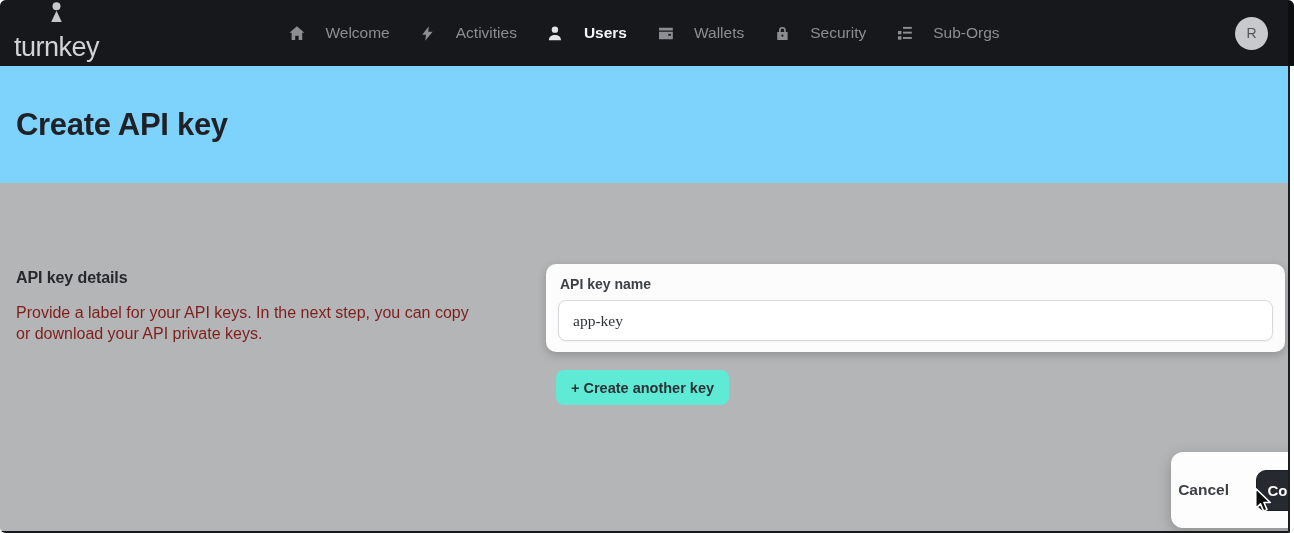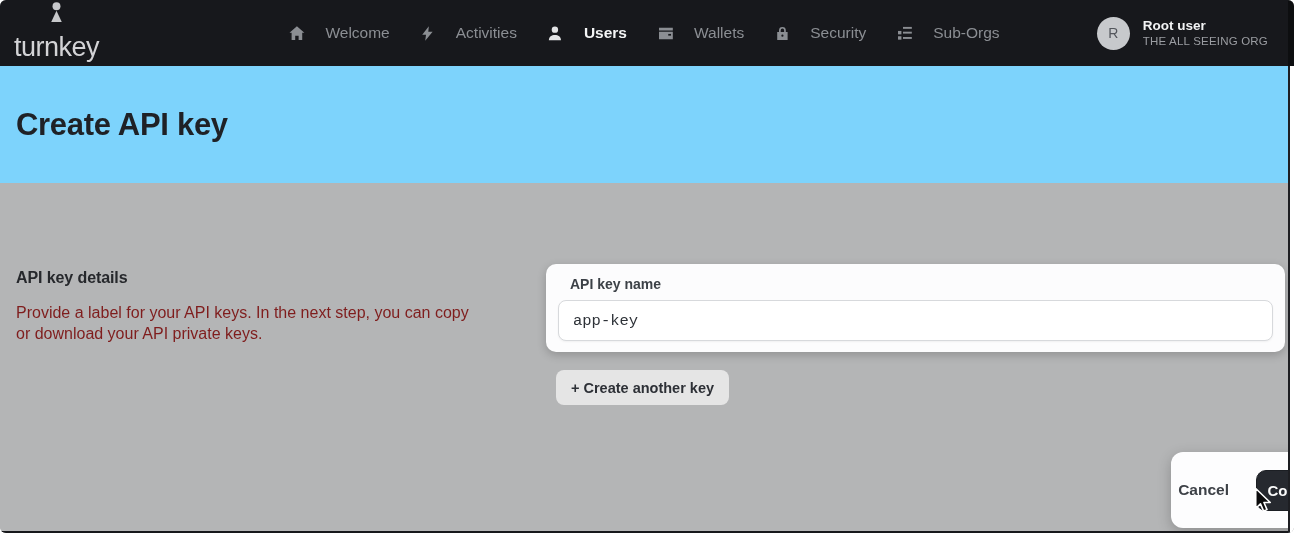--- a/index.html
+++ b/index.html
@@ -148,46 +148,46 @@
   .apikey-card {
     position: absolute;
     left: 546px; top: 81px;
     width: 739px; height: 88px;
     background: #fcfcfd;
     border-radius: 10px;
     box-shadow: 0 3px 10px rgba(0,0,0,0.20);
     padding: 11px 12px;
   }
   .field-label {
-    margin-left: 12px;
+    margin-left: 2px;
     font-size: 14px;
     font-weight: 600;
     color: #3c4147;
   }
   .text-input {
     margin-top: 7px;
     width: 100%;
     height: 41px;
     border: 1px solid #d7d9dc;
     border-radius: 8px;
     background: #ffffff;
     box-shadow: 0 1px 2px rgba(0,0,0,0.05);
-    font-family: Liberation Mono, monospace;
+    font-family: Liberation Serif, serif;
     font-size: 15.5px;
     color: #2e3238;
     padding: 0 14px;
     outline: none;
   }
 
   .create-another-btn {
     position: absolute;
     left: 556px; top: 187px;
     height: 35px;
     padding: 0 15px;
-    background: #e5e5e5;
+    background: #5eead4;
     border: none;
     border-radius: 8px;
     font-family: "Liberation Sans", "DejaVu Sans", sans-serif;
     font-size: 14.5px;
     font-weight: 600;
     color: #2d3036;
     cursor: pointer;
     display: flex;
     align-items: center;
   }
@@ -312,24 +312,20 @@
           </svg>
         </span>
         <span class="nav-label">Sub-Orgs</span>
       </div>
     </nav>
 
     <div class="user-chip">
       <div class="avatar">
         <span>R</span>
       </div>
-      <div>
-        <div class="user-name">Root user</div>
-        <div class="user-org">THE ALL SEEING ORG</div>
-      </div>
     </div>
   </header>
 
   <div class="page-header">
     <h1 class="page-title">Create API key</h1>
   </div>
 
   <div class="page-body">
 
     <div class="details-col">

